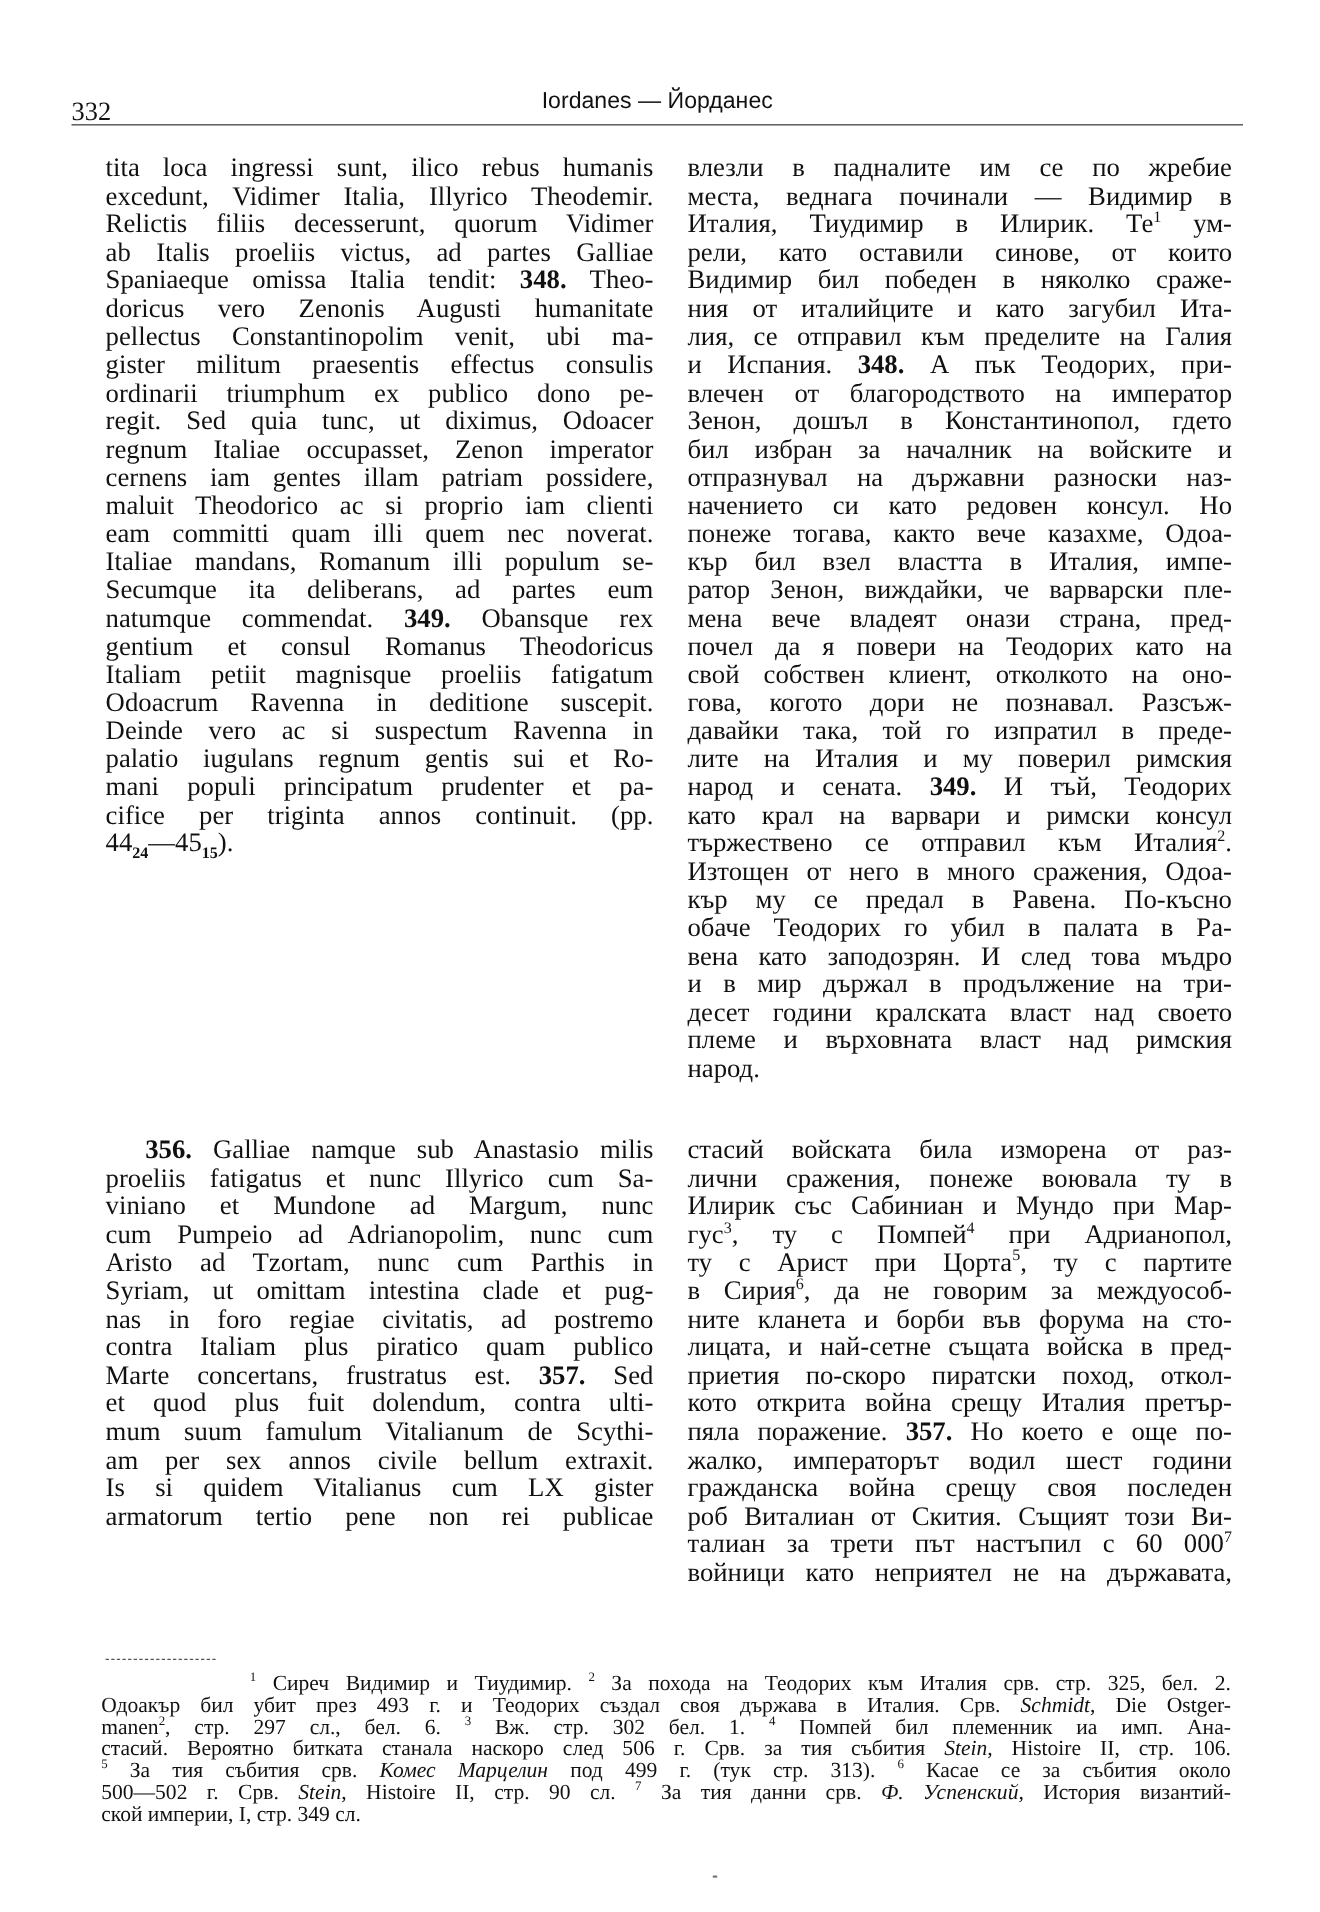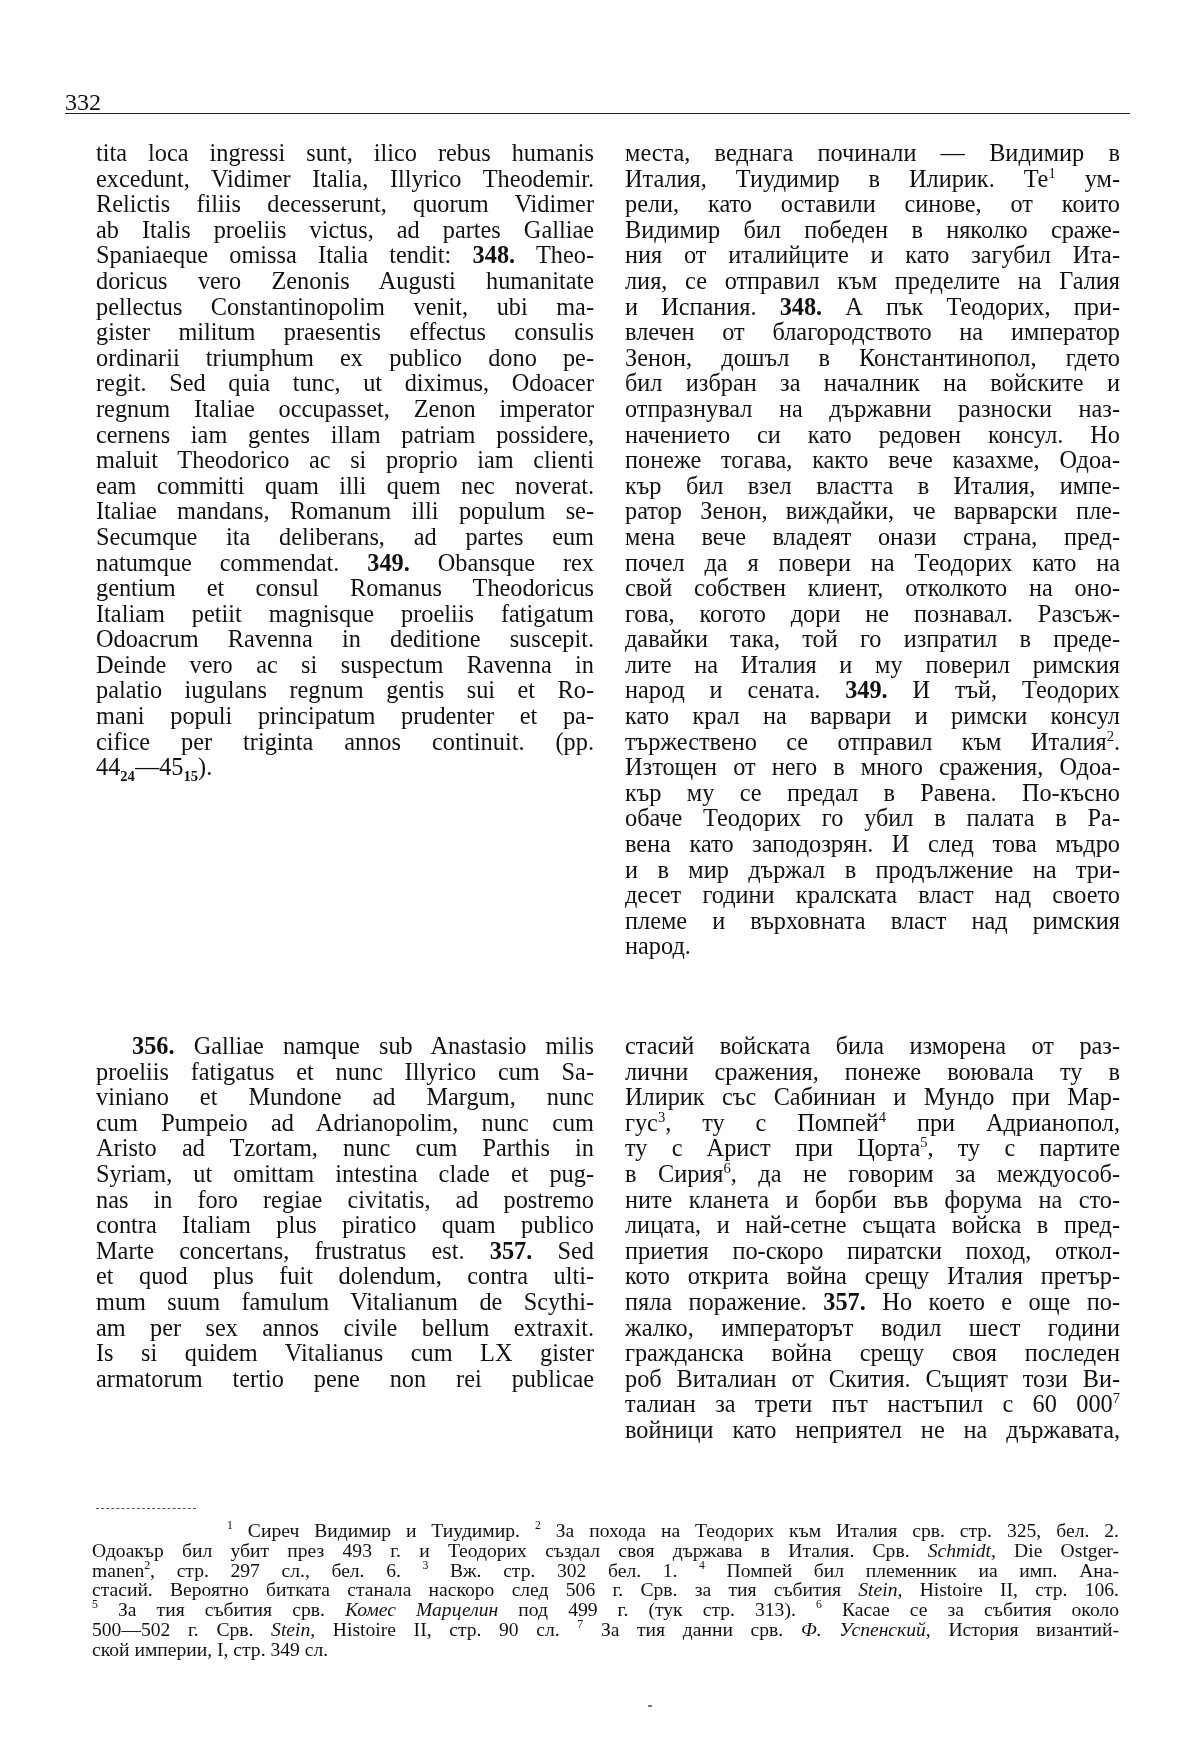--- a/index.html
+++ b/index.html
@@ -24,20 +24,21 @@
   .fn-line.last { text-align-last: left; }
   .fn-line.first { padding-left: 135px; }
   i { font-style: italic; }
   .spec { position: absolute; left: 648px; top: 1705px; width: 4px; height: 2px; background: #777; }
 </style>
 </head>
 <body>
 
 <div class="header">
   <span class="page-number">332</span>
+  <span class="running-title">Iordanes — Йорданес</span>
 </div>
 <div class="header-rule"></div>
 
 <div class="col col-left" style="top:140px;" id="L1">
     <span class="line">tita loca ingressi sunt, ilico rebus humanis</span>
     <span class="line">excedunt, Vidimer Italia, Illyrico Theodemir.</span>
     <span class="line">Relictis filiis decesserunt, quorum Vidimer</span>
     <span class="line">ab Italis proeliis victus, ad partes Galliae</span>
     <span class="line"><span>Spaniaeque omissa Italia tendit: </span><b>348.</b><span> Theo-</span></span>
     <span class="line">doricus vero Zenonis Augusti humanitate</span>
@@ -71,20 +72,21 @@
     <span class="line">nas in foro regiae civitatis, ad postremo</span>
     <span class="line">contra Italiam plus piratico quam publico</span>
     <span class="line"><span>Marte concertans, frustratus est. </span><b>357.</b><span> Sed</span></span>
     <span class="line">et quod plus fuit dolendum, contra ulti-</span>
     <span class="line">mum suum famulum Vitalianum de Scythi-</span>
     <span class="line">am per sex annos civile bellum extraxit.</span>
     <span class="line">Is si quidem Vitalianus cum LX gister</span>
     <span class="line">armatorum tertio pene non rei publicae</span>
   </div>
 <div class="col col-right" style="top:140px;" id="R1">
+    <span class="line">влезли в падналите им се по жребие</span>
     <span class="line">места, веднага починали — Видимир в</span>
     <span class="line"><span>Италия, Тиудимир в Илирик. Те</span><sup>1</sup><span> ум-</span></span>
     <span class="line">рели, като оставили синове, от които</span>
     <span class="line">Видимир бил победен в няколко сраже-</span>
     <span class="line">ния от италийците и като загубил Ита-</span>
     <span class="line">лия, се отправил към пределите на Галия</span>
     <span class="line"><span>и Испания. </span><b>348.</b><span> А пък Теодорих, при-</span></span>
     <span class="line">влечен от благородството на император</span>
     <span class="line">Зенон, дошъл в Константинопол, гдето</span>
     <span class="line">бил избран за началник на войските и</span>

